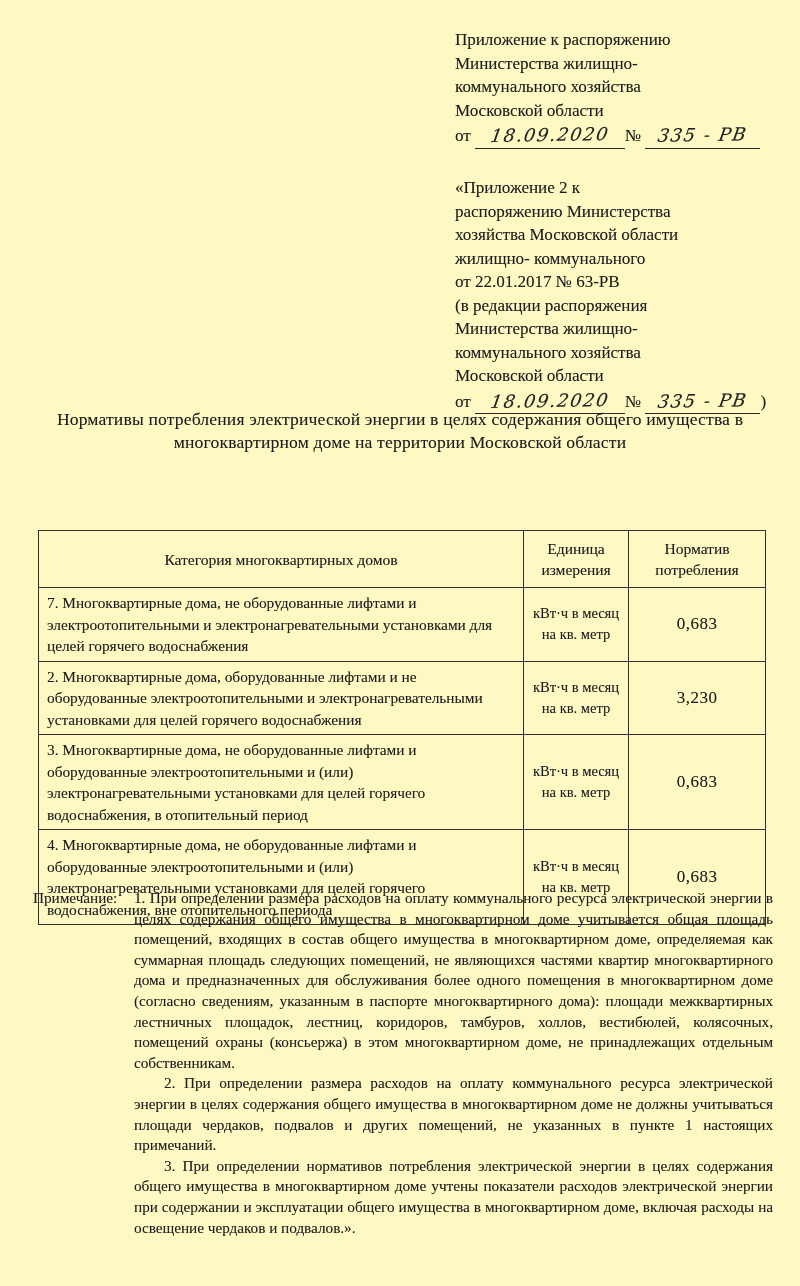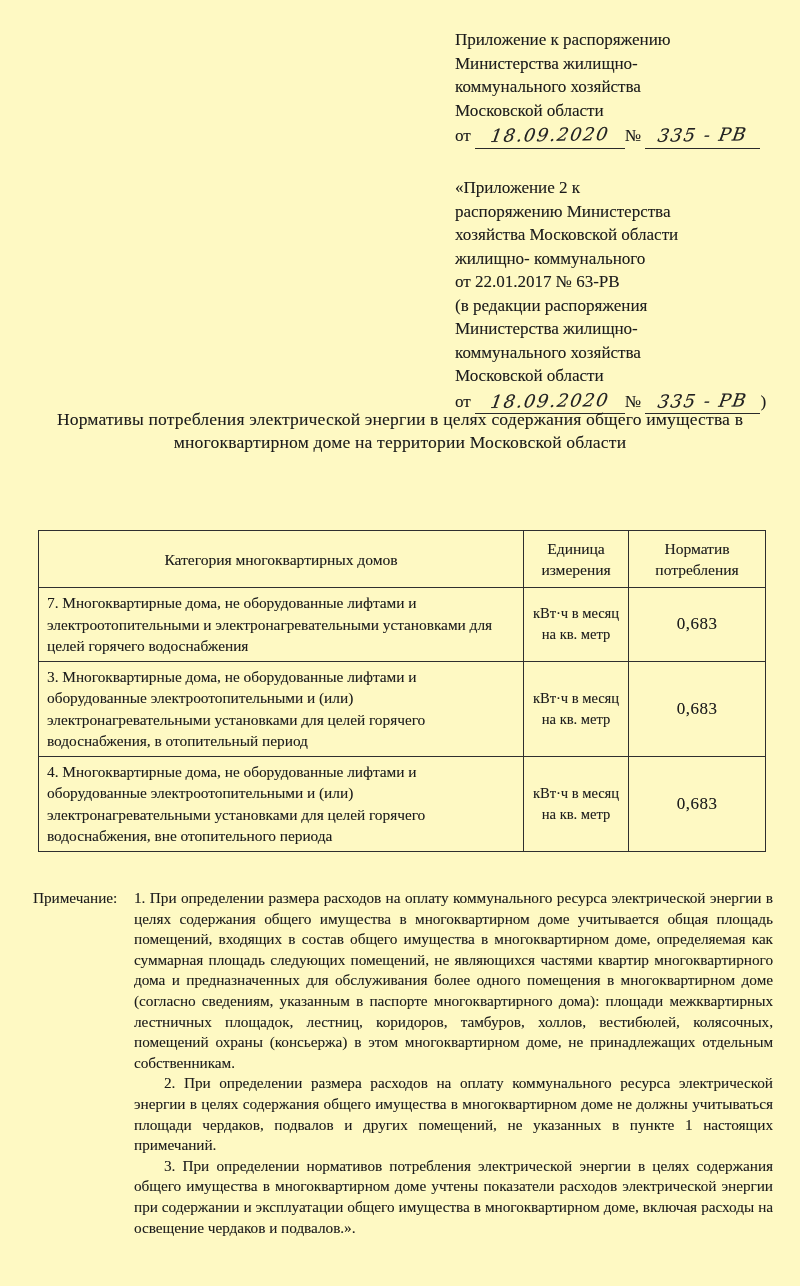--- a/index.html
+++ b/index.html
@@ -137,20 +137,25 @@
         <th>Единица измерения</th>
         <th>Норматив потребления</th>
       </tr>
     </thead>
     <tbody>
       <tr class="r1">
         <td class="cell-cat">7. Многоквартирные дома, не оборудованные лифтами и электроотопительными и электронагревательными установками для целей горячего водоснабжения</td>
         <td class="cell-unit">кВт·ч в месяц на кв. метр</td>
         <td class="cell-norm">0,683</td>
       </tr>
+      <tr class="r2">
+        <td class="cell-cat">2. Многоквартирные дома, оборудованные лифтами и не оборудованные электроотопительными и электронагревательными установками для целей горячего водоснабжения</td>
+        <td class="cell-unit">кВт·ч в месяц на кв. метр</td>
+        <td class="cell-norm">3,230</td>
+      </tr>
       <tr class="r3">
         <td class="cell-cat">3. Многоквартирные дома, не оборудованные лифтами и оборудованные электроотопительными и (или) электронагревательными установками для целей горячего водоснабжения, в отопительный период</td>
         <td class="cell-unit">кВт·ч в месяц на кв. метр</td>
         <td class="cell-norm">0,683</td>
       </tr>
       <tr class="r4">
         <td class="cell-cat">4. Многоквартирные дома, не оборудованные лифтами и оборудованные электроотопительными и (или) электронагревательными установками для целей горячего водоснабжения, вне отопительного периода</td>
         <td class="cell-unit">кВт·ч в месяц на кв. метр</td>
         <td class="cell-norm">0,683</td>
       </tr>

